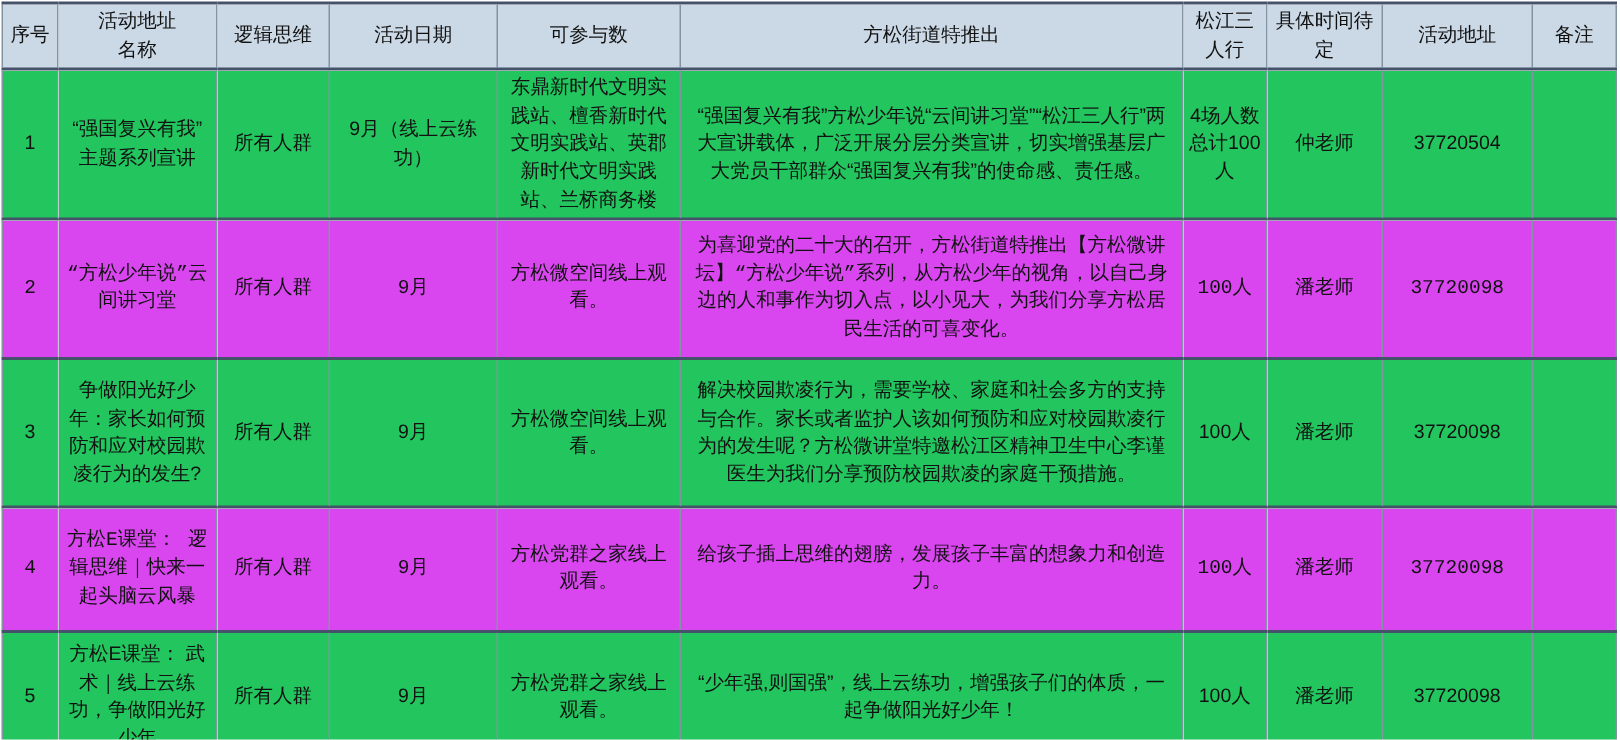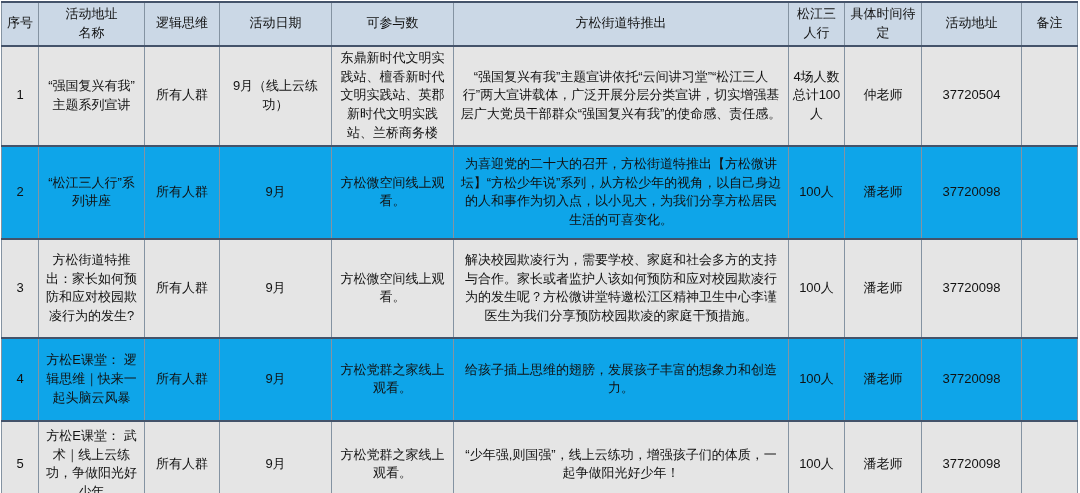--- a/index.html
+++ b/index.html
@@ -25,22 +25,22 @@
     font-weight:normal;
     overflow:hidden;
     word-break:normal;overflow-wrap:break-word;
   }
   .activity td.tight, .activity th.tight{padding:2px 3px;}
   .activity thead th{
     background:#cbd8e6;
     white-space:pre-line;
     height:33px;
   }
-  tr.stripe td{background:#e5e5e5;}
-  tr.plain td{background:#0ea5e9;}
+  tr.stripe td{background:#22c55e;}
+  tr.plain td{background:#d946ef;font-family:Liberation Mono, monospace;}
   tr.r1{height:94px;}
   tr.r2{height:93px;}
   tr.r3{height:99px;}
   tr.r4{height:83px;}
   tr.r5{height:87px;}
 </style>
 </head>
 <body>
 
 <div class="sheet">
@@ -72,41 +72,41 @@
         <th class="tight">备注</th>
       </tr>
     </thead>
     <tbody>
       <tr class="stripe r1">
         <td class="tight">1</td>
         <td>“强国复兴有我” 主题系列宣讲</td>
         <td class="tight">所有人群</td>
         <td>9月（线上云练功）</td>
         <td class="tight">东鼎新时代文明实践站、檀香新时代文明实践站、英郡新时代文明实践站、兰桥商务楼</td>
-        <td>“强国复兴有我”主题宣讲依托“云间讲习堂”“松江三人行”两大宣讲载体，广泛开展分层分类宣讲，切实增强基层广大党员干部群众“强国复兴有我”的使命感、责任感。</td>
+        <td>“强国复兴有我”方松少年说“云间讲习堂”“松江三人行”两大宣讲载体，广泛开展分层分类宣讲，切实增强基层广大党员干部群众“强国复兴有我”的使命感、责任感。</td>
         <td class="tight">4场人数总计100人</td>
         <td class="tight">仲老师</td>
         <td>37720504</td>
         <td class="tight"></td>
       </tr>
       <tr class="plain r2">
         <td class="tight">2</td>
-        <td>“松江三人行”系列讲座</td>
+        <td>“方松少年说”云间讲习堂</td>
         <td class="tight">所有人群</td>
         <td>9月</td>
         <td class="tight">方松微空间线上观看。</td>
         <td>为喜迎党的二十大的召开，方松街道特推出【方松微讲坛】“方松少年说”系列，从方松少年的视角，以自己身边的人和事作为切入点，以小见大，为我们分享方松居民生活的可喜变化。</td>
         <td class="tight">100人</td>
         <td class="tight">潘老师</td>
         <td>37720098</td>
         <td class="tight"></td>
       </tr>
       <tr class="stripe r3">
         <td class="tight">3</td>
-        <td>方松街道特推出：家长如何预防和应对校园欺凌行为的发生?</td>
+        <td>争做阳光好少年：家长如何预防和应对校园欺凌行为的发生?</td>
         <td class="tight">所有人群</td>
         <td>9月</td>
         <td class="tight">方松微空间线上观看。</td>
         <td>解决校园欺凌行为，需要学校、家庭和社会多方的支持与合作。家长或者监护人该如何预防和应对校园欺凌行为的发生呢？方松微讲堂特邀松江区精神卫生中心李谨医生为我们分享预防校园欺凌的家庭干预措施。</td>
         <td class="tight">100人</td>
         <td class="tight">潘老师</td>
         <td>37720098</td>
         <td class="tight"></td>
       </tr>
       <tr class="plain r4">

